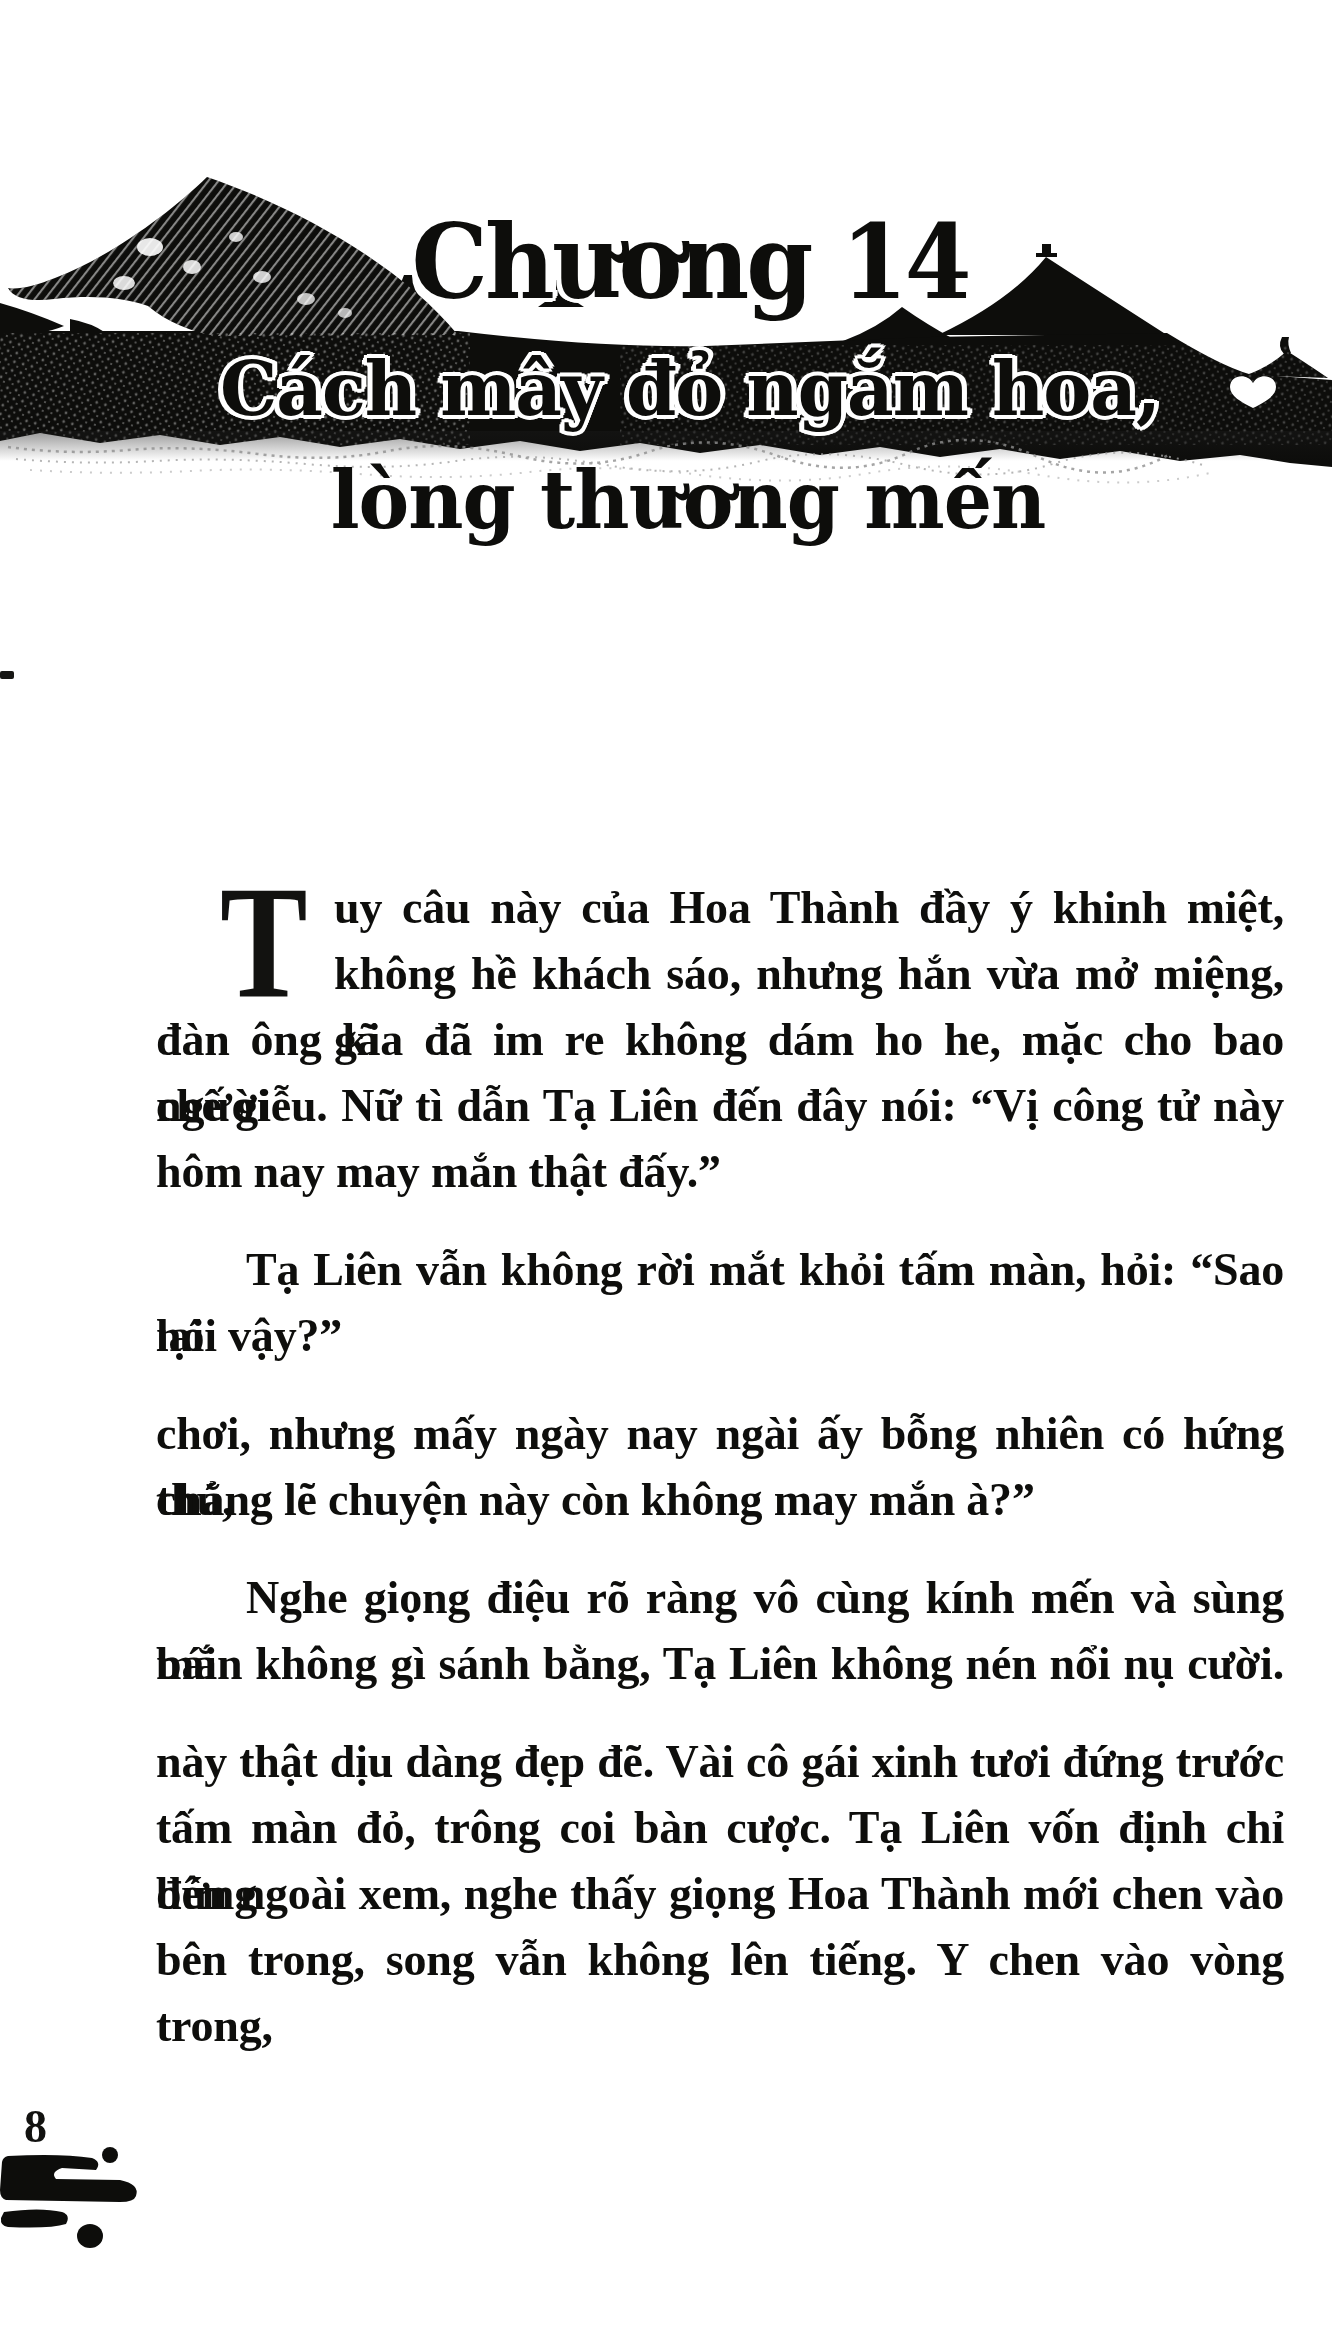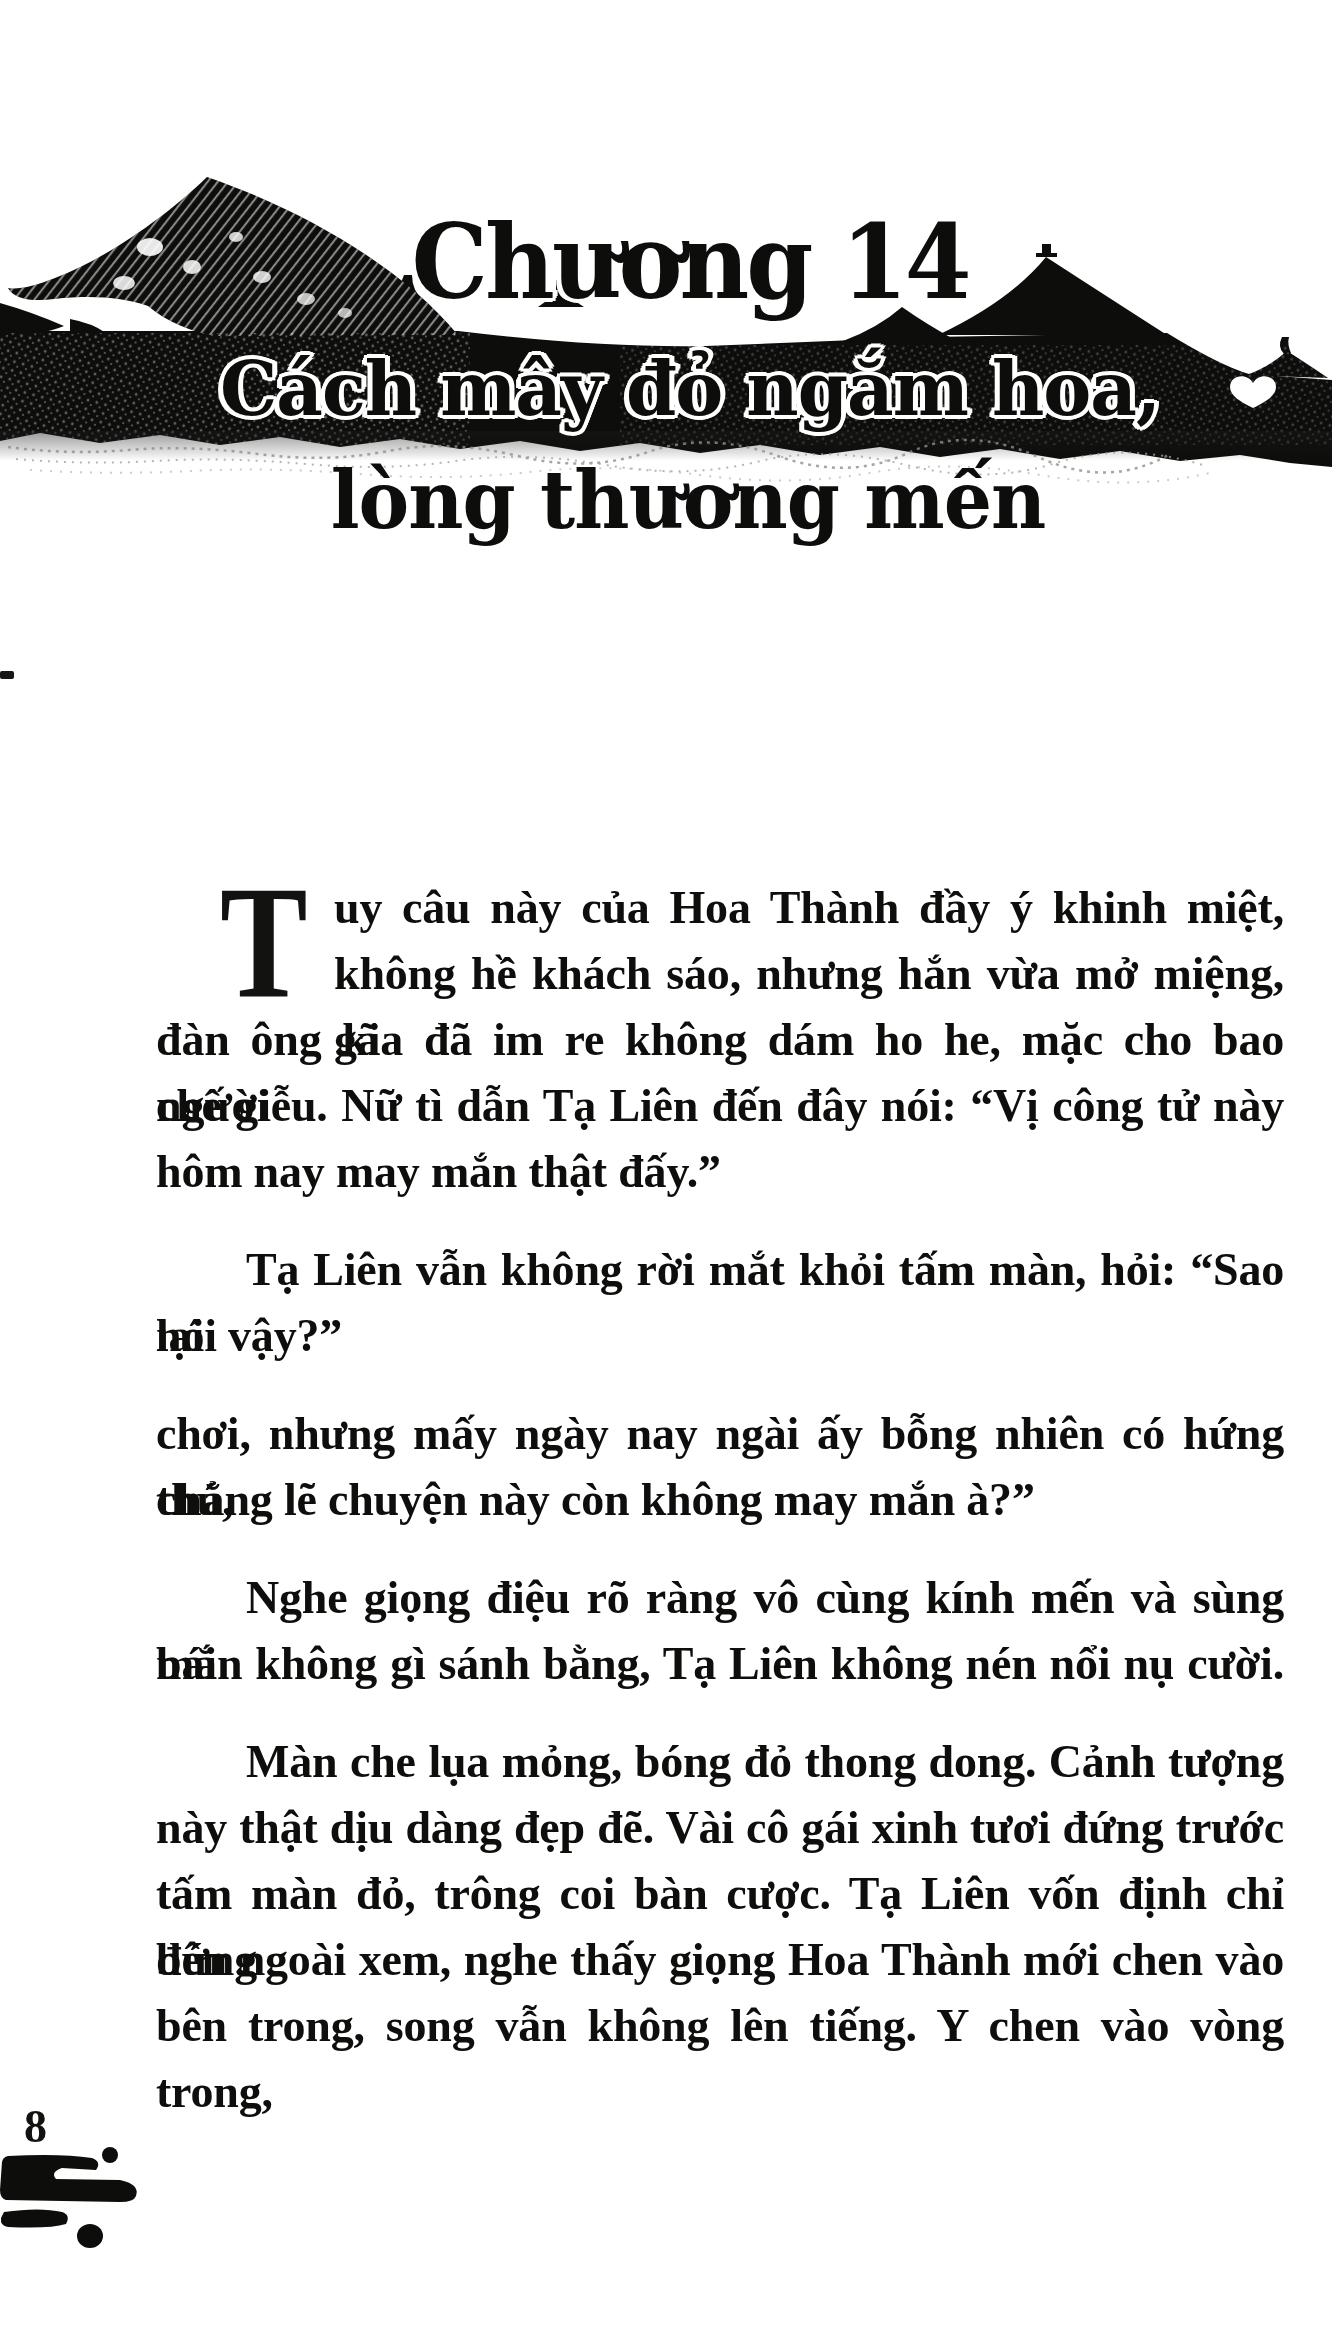--- a/index.html
+++ b/index.html
@@ -136,21 +136,20 @@
       </div>
       <div class="para">
         <div class="line">chơi, nhưng mấy ngày nay ngài ấy bỗng nhiên có hứng thú,</div>
         <div class="line lastline">chẳng lẽ chuyện này còn không may mắn à?”</div>
       </div>
       <div class="para">
         <div class="line indent">Nghe giọng điệu rõ ràng vô cùng kính mến và sùng bái</div>
         <div class="line">mắn không gì sánh bằng, Tạ Liên không nén nổi nụ cười.</div>
       </div>
       <div class="para">
-        <div class="line indent">Màn che lụa mỏng, bóng đỏ thong dong. Cảnh tượng</div>
         <div class="line">này thật dịu dàng đẹp đẽ. Vài cô gái xinh tươi đứng trước</div>
         <div class="line">tấm màn đỏ, trông coi bàn cược. Tạ Liên vốn định chỉ đứng</div>
         <div class="line">bên ngoài xem, nghe thấy giọng Hoa Thành mới chen vào</div>
         <div class="line">bên trong, song vẫn không lên tiếng. Y chen vào vòng trong,</div>
       </div>
     </div>
 
   <div id="page-number">8</div>
 
   <svg id="ink-marks" viewBox="0 0 220 200" xmlns="http://www.w3.org/2000/svg" aria-hidden="true">

